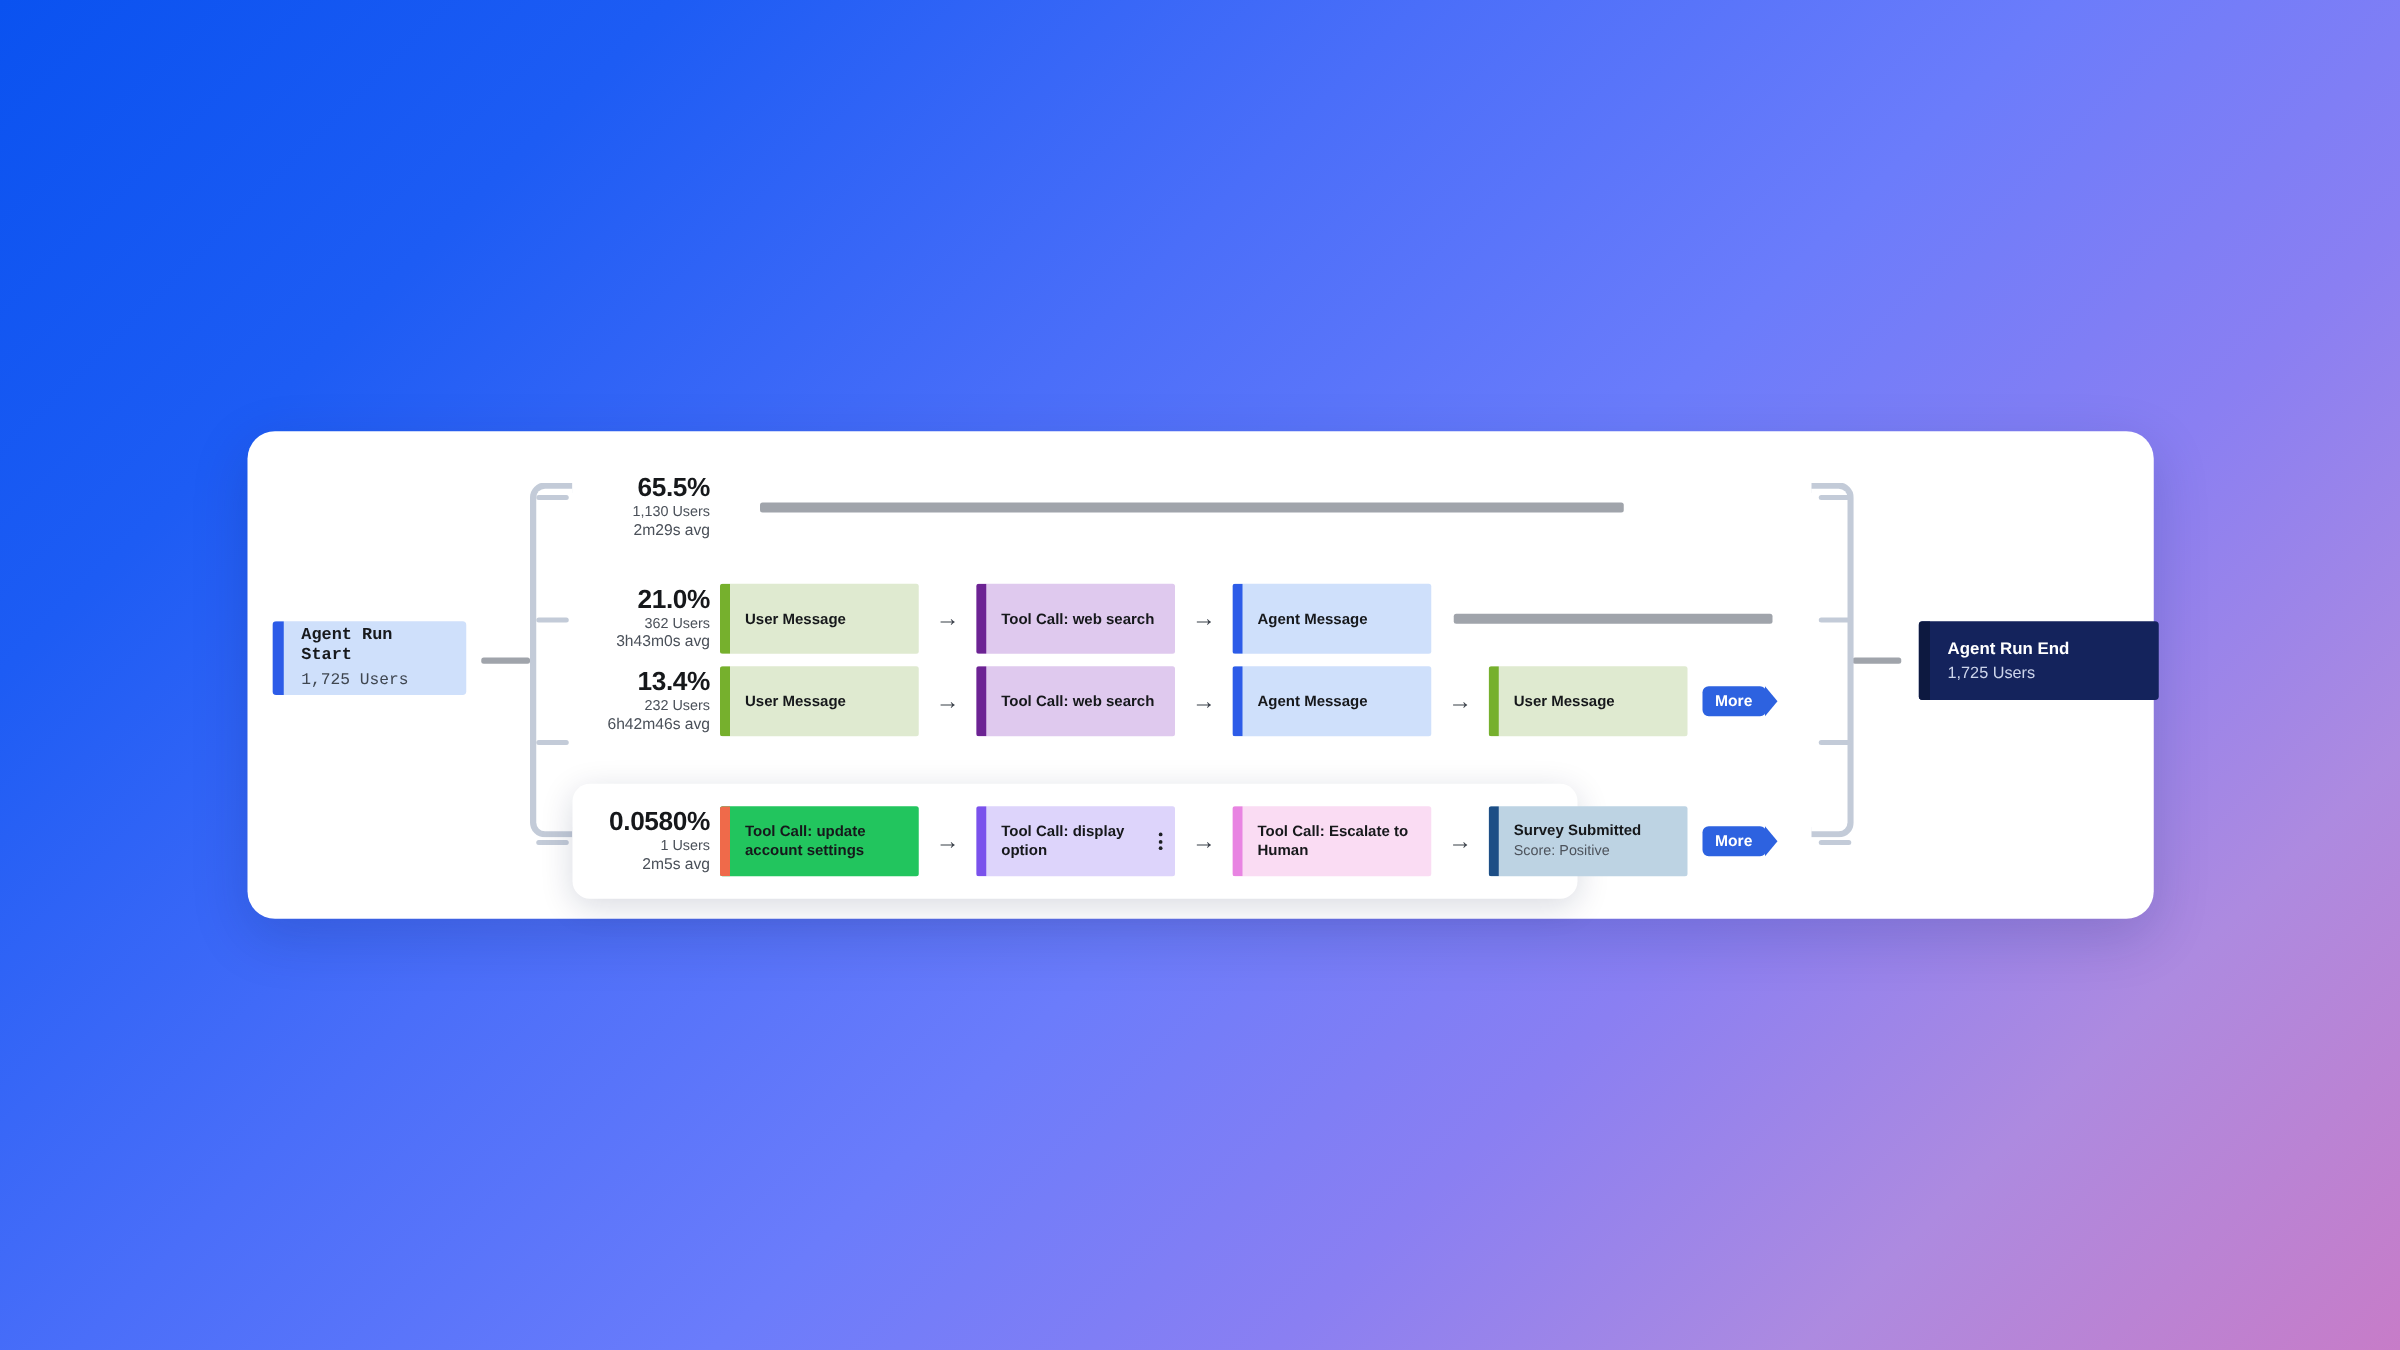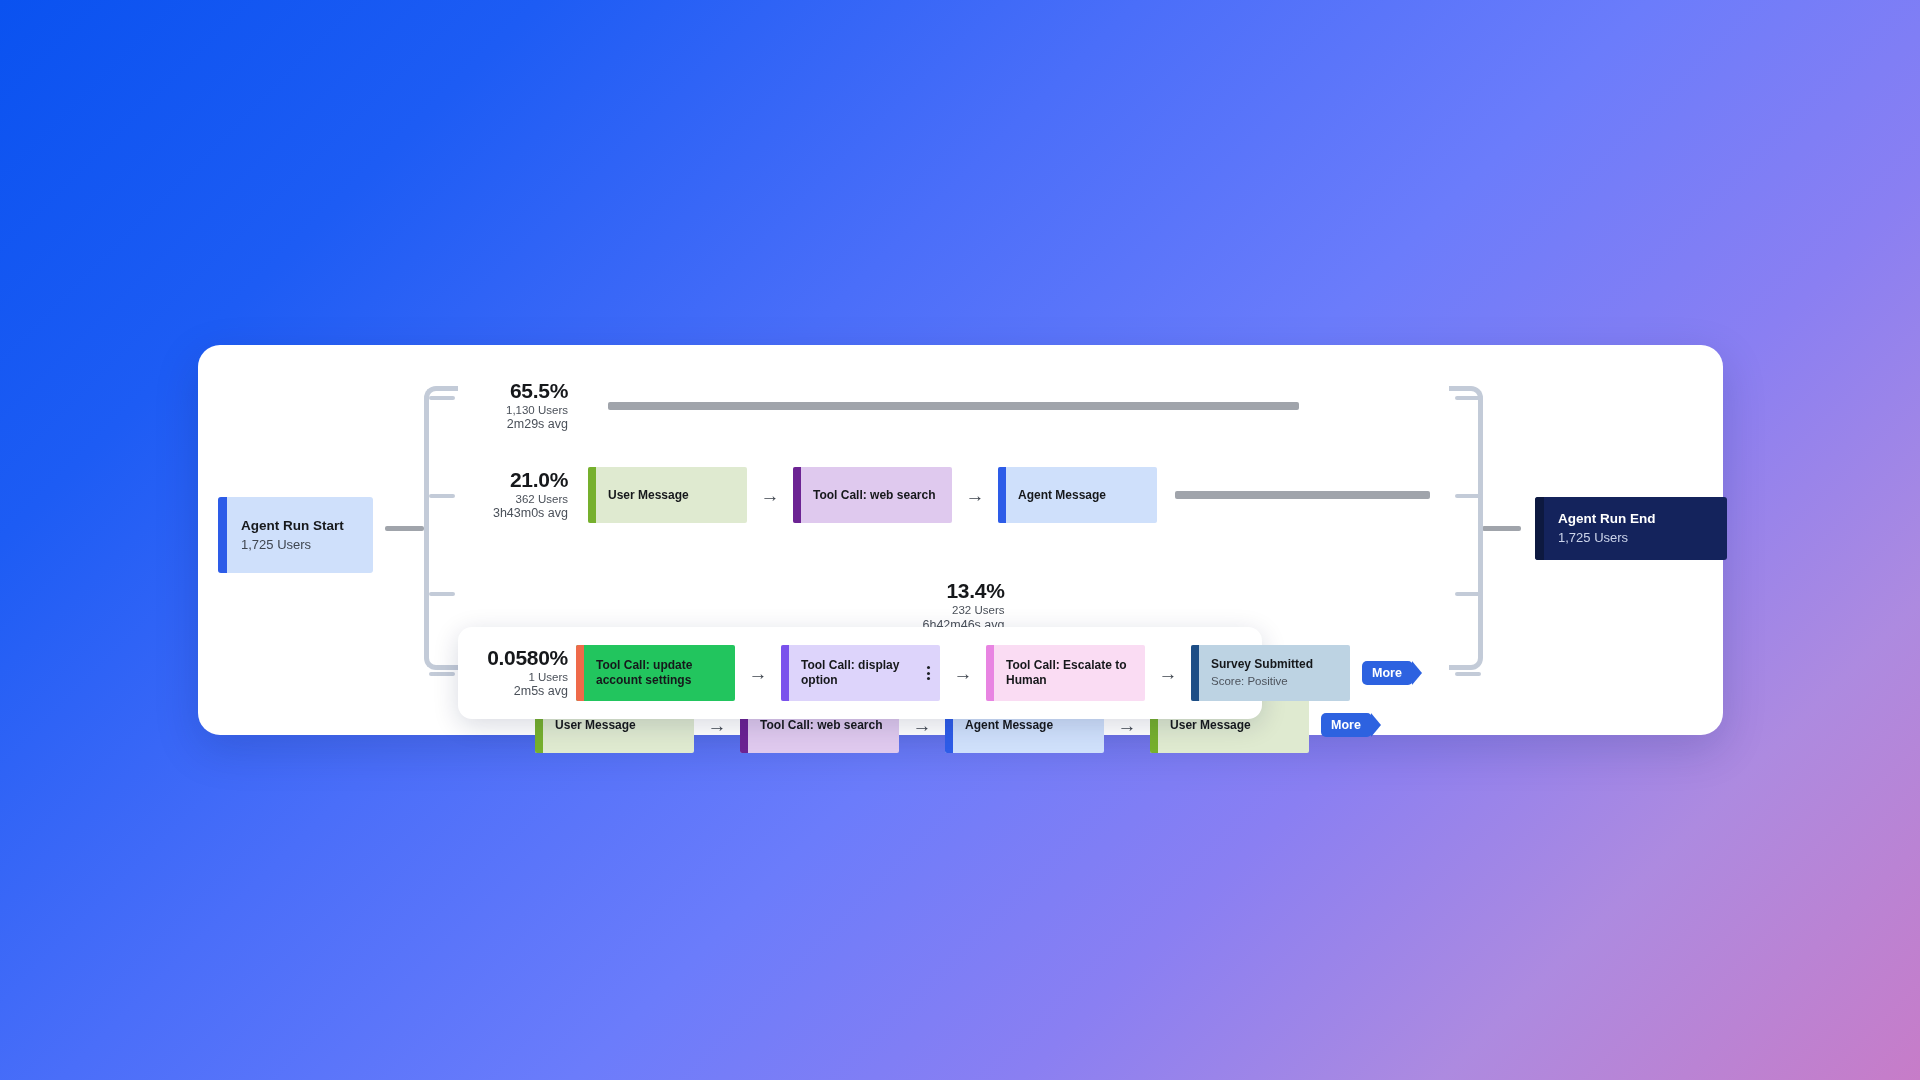--- a/index.html
+++ b/index.html
@@ -51,22 +51,23 @@
     padding: 10px 14px;
     display: flex;
     flex-direction: column;
     justify-content: center;
     gap: 3px;
   }
   .endnode .t1 { font-size: 13.5px; font-weight: bold; line-height: 1.2; }
   .endnode .t2 { font-size: 13px; line-height: 1.2; }
 
   #node-start {
-    left: 218px; top: 497px; width: 155px; height: 76px;
+    left: 218px; top: 497px; width: 155px; height: 59px;
     background: #cfe0fb;
+    font-family: Liberation Mono, monospace;
   }
   #node-start .bar { background: #2d5ce8; }
   #node-start .t1 { color: #17191c; }
   #node-start .t2 { color: #3f4650; }
 
   #node-end {
     left: 1535px; top: 497px; width: 192px; height: 63px;
     background: #14235c;
   }
   #node-end .bar { background: #0d1940; }
@@ -111,21 +112,21 @@
   
   .row {
     position: absolute;
     left: 458px;
     width: 991px;
     height: 72px;
     display: flex;
     align-items: center;
   }
   #row-0 { top: 370px; }
-  #row-1 { top: 459px; gap: 12px; }
+  #row-1 { top: 459px; }
   #row-2 { top: 557px; }
 
   
   #row-3 {
     position: absolute;
     left: 458px;
     top: 627px;
     width: 991px;
     height: 92px;
     background: #ffffff;
@@ -319,21 +320,21 @@
         <div class="arrow">→</div>
         <div class="card" style="width: 159px; flex: 0 0 159px; background: rgb(207, 224, 251);">
           <div class="accent" style="background:#2d5ce8"></div>
           <div class="txt">
             <div class="label">Agent Message</div>
           </div>
         </div>
         <div class="flowbar" style="width: 255px; background: rgb(160, 164, 171); margin-left: 18px;"></div>
       </div>
     </div>
-    <div class="row" id="row-2" style="top: 579px; flex-direction: column;">
+    <div class="row" id="row-2" style="top: 525px;">
       <div class="metrics">
         <div class="pct">13.4%</div>
         <div class="users">232 Users</div>
         <div class="avg">6h42m46s avg</div>
       </div>
       <div class="steps">
         <div class="card" style="width: 159px; flex: 0 0 159px; background: rgb(223, 234, 208);">
           <div class="accent" style="background:#76b02d"></div>
           <div class="txt">
             <div class="label">User Message</div>

